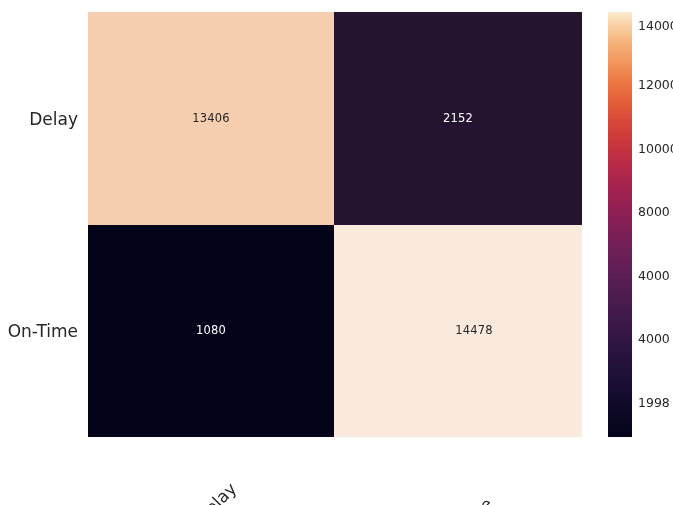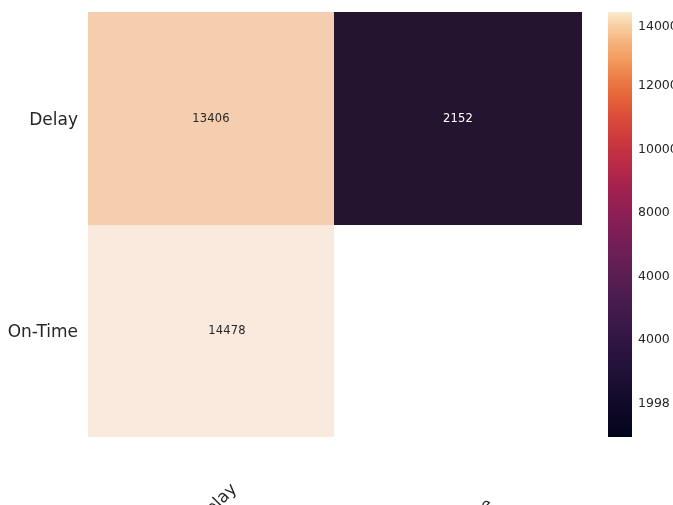--- a/index.html
+++ b/index.html
@@ -154,20 +154,23 @@
   <div id="heatmap-axes">
 
     <div class="heat-cell" style="background:#f5cdaf;">
       <span class="heat-cell-value" style="color:#262626;">13406</span>
     </div>
 
     <div class="heat-cell" style="background:#241430;">
       <span class="heat-cell-value" style="color:#ffffff;">2152</span>
     </div>
 
+    <div class="heat-cell" style="background:#03041a;">
+      <span class="heat-cell-value" style="color:#ffffff;">1080</span>
+    </div>
 
     <div class="heat-cell" style="background:#faeadd;padding-left:32px;">
       <span class="heat-cell-value" style="color:#262626;">14478</span>
     </div>
 
   </div>
 
   <div id="ytick-delay">
     <span>Delay</span>
   </div>

